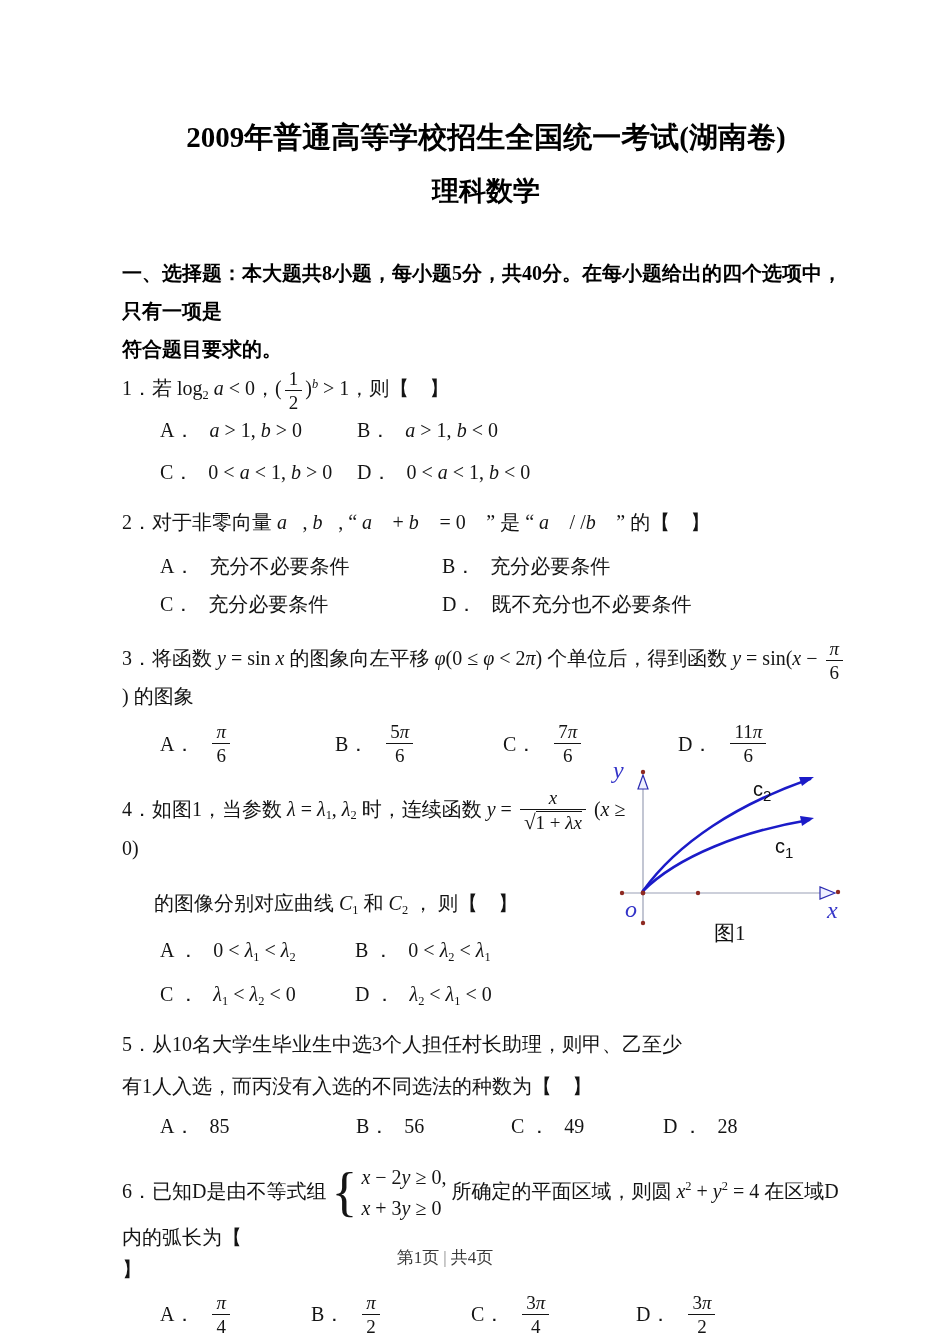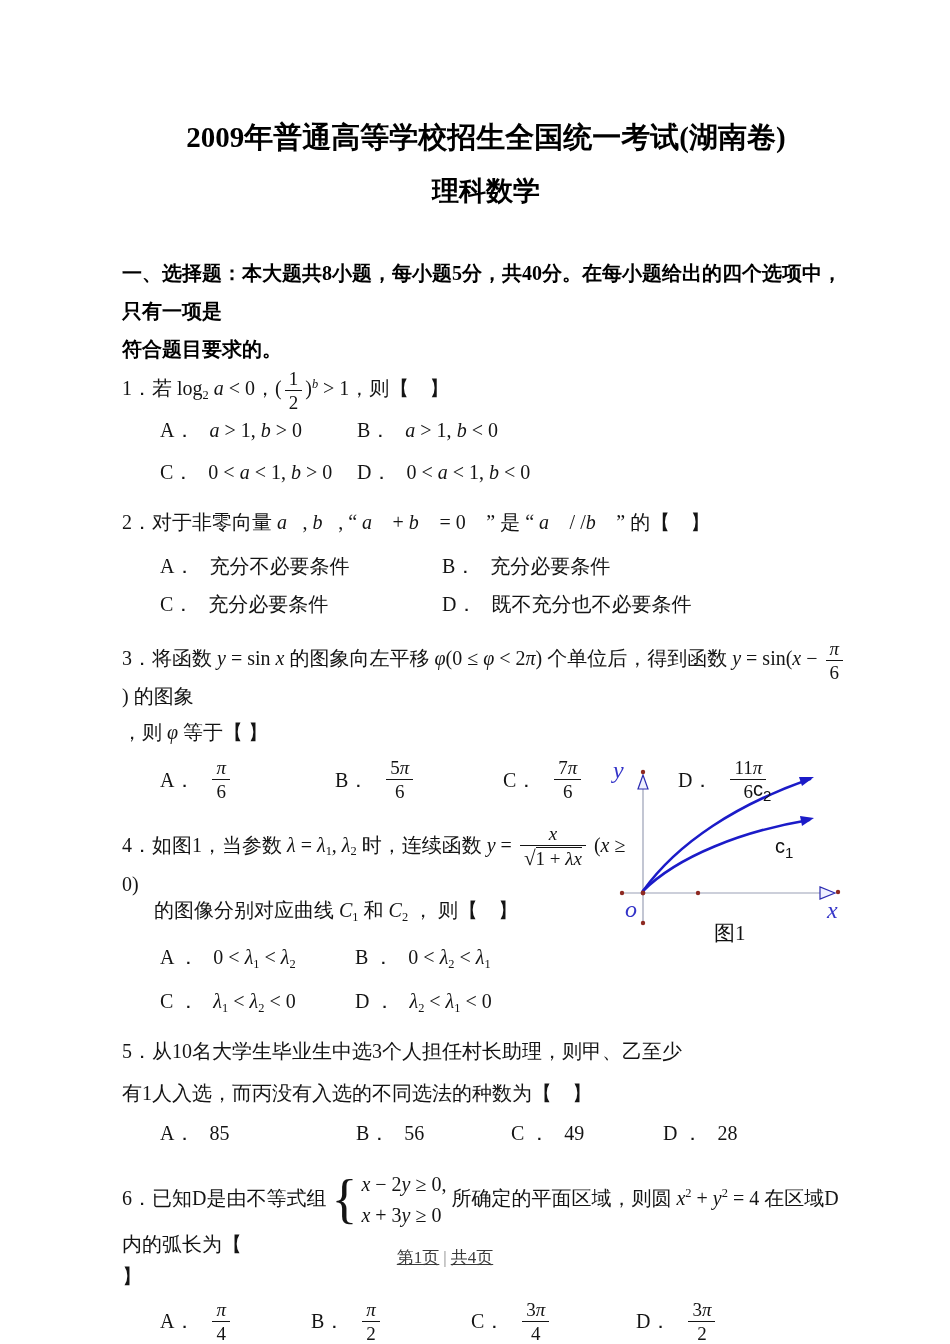--- a/index.html
+++ b/index.html
@@ -35,21 +35,21 @@
   .q4block{width:505px;}
   .fig{position:absolute;left:583px;top:746px;width:292px;height:204px;}
   .axis{stroke:#9aa0b6;stroke-width:1.2;fill:none;}
   .curve{stroke:#1b1bc8;stroke-width:2.6;fill:none;stroke-linecap:round;}
   .ahead{fill:#1b1bc8;}
   .aout{fill:#eef0ff;stroke:#2a2ab0;stroke-width:1.2;}
   .dot{fill:#8e2a22;}
   .axlabel{font-family:"Liberation Serif",serif;font-style:italic;font-size:24px;fill:#3434c8;}
   .clabel{font-family:"Liberation Sans","DejaVu Sans",sans-serif;font-size:20px;fill:#101010;}
   .figcap{font-family:"Liberation Serif",serif;font-size:21px;fill:#101010;}
-  .footer{position:absolute;left:0;top:1246px;width:100%;text-align:center;font-size:17px;color:#3a3a3a;text-decoration:underline;}
+  .footer{position:absolute;left:0;top:1246px;width:100%;text-align:center;font-size:17px;color:#3a3a3a;}
   .footer .sep{color:#8a8a8a;padding:0 4px;}
 </style>
 </head>
 <body>
 
 <div class="page">
   <div class="content">
 
     <h1 class="title">2009年普通高等学校招生全国统一考试(湖南卷)</h1>
     <h2 class="subtitle">理科数学</h2>
@@ -97,21 +97,20 @@
           <span class="olabel">C．</span>
           <span><span>充分必要条件</span></span>
         </span>
       <span class="opt">
           <span class="olabel">D．</span>
           <span><span>既不充分也不必要条件</span></span>
         </span>
     </div>
 
     <div class="line" style="margin-top:22px;"><span>3．将函数 </span><span class="it">y</span><span> = sin </span><span class="it">x</span><span> 的图象向左平移 </span><span class="it">φ</span><span>(0 ≤ </span><span class="it">φ</span><span> &lt; 2</span><span class="it">π</span><span>) 个单位后，得到函数 </span><span class="it">y</span><span> = sin(</span><span class="it">x</span><span> − </span><span class="frac"><span class="fnum"><span class="it">π</span></span><span class="fden"><span>6</span></span></span><span>) 的图象</span></div>
-    <div class="line" style="margin-top:10px;"><span>，则 </span><span class="it">φ</span><span> 等于【 】</span></div>
     <div class="optrow w-q3" style="margin-top:12px;">
       <span class="opt">
           <span class="olabel">A．</span>
           <span><span class="frac"><span class="fnum"><span class="it">π</span></span><span class="fden"><span>6</span></span></span></span>
         </span>
       <span class="opt">
           <span class="olabel">B．</span>
           <span><span class="frac"><span class="fnum"><span>5</span><span class="it">π</span></span><span class="fden"><span>6</span></span></span></span>
         </span>
       <span class="opt">
@@ -119,21 +118,21 @@
           <span><span class="frac"><span class="fnum"><span>7</span><span class="it">π</span></span><span class="fden"><span>6</span></span></span></span>
         </span>
       <span class="opt">
           <span class="olabel">D．</span>
           <span><span class="frac"><span class="fnum"><span>11</span><span class="it">π</span></span><span class="fden"><span>6</span></span></span></span>
         </span>
     </div>
 
     <div class="q4block">
       <div class="line" style="margin-top:20px;"><span>4．如图1，当参数 </span><span class="it">λ</span><span> = </span><span class="it">λ</span><sub>1</sub><span>, </span><span class="it">λ</span><sub>2</sub><span> 时，连续函数 </span><span class="it">y</span><span> = </span><span class="frac"><span class="fnum"><span class="it">x</span></span><span class="fden"><span class="rad">√</span><span class="ol"><span>1 + </span><span class="it">λ</span><span class="it">x</span></span></span></span><span> (</span><span class="it">x</span><span> ≥ 0)</span></div>
-      <div class="line" style="margin-top:0;padding-left:32px;"><span>的图像分别对应曲线 </span><span class="it">C</span><sub>1</sub><span> 和 </span><span class="it">C</span><sub>2</sub><span> ， 则【　】</span></div>
+      <div class="line" style="margin-top:29px;padding-left:32px;"><span>的图像分别对应曲线 </span><span class="it">C</span><sub>1</sub><span> 和 </span><span class="it">C</span><sub>2</sub><span> ， 则【　】</span></div>
       <div class="optrow w-q4" style="margin-top:22px;">
         <span class="opt">
             <span class="olabel">A ．</span>
             <span><span>0 &lt; </span><span class="it">λ</span><sub>1</sub><span> &lt; </span><span class="it">λ</span><sub>2</sub></span>
           </span>
         <span class="opt">
             <span class="olabel">B ．</span>
             <span><span>0 &lt; </span><span class="it">λ</span><sub>2</sub><span> &lt; </span><span class="it">λ</span><sub>1</sub></span>
           </span>
       </div>

